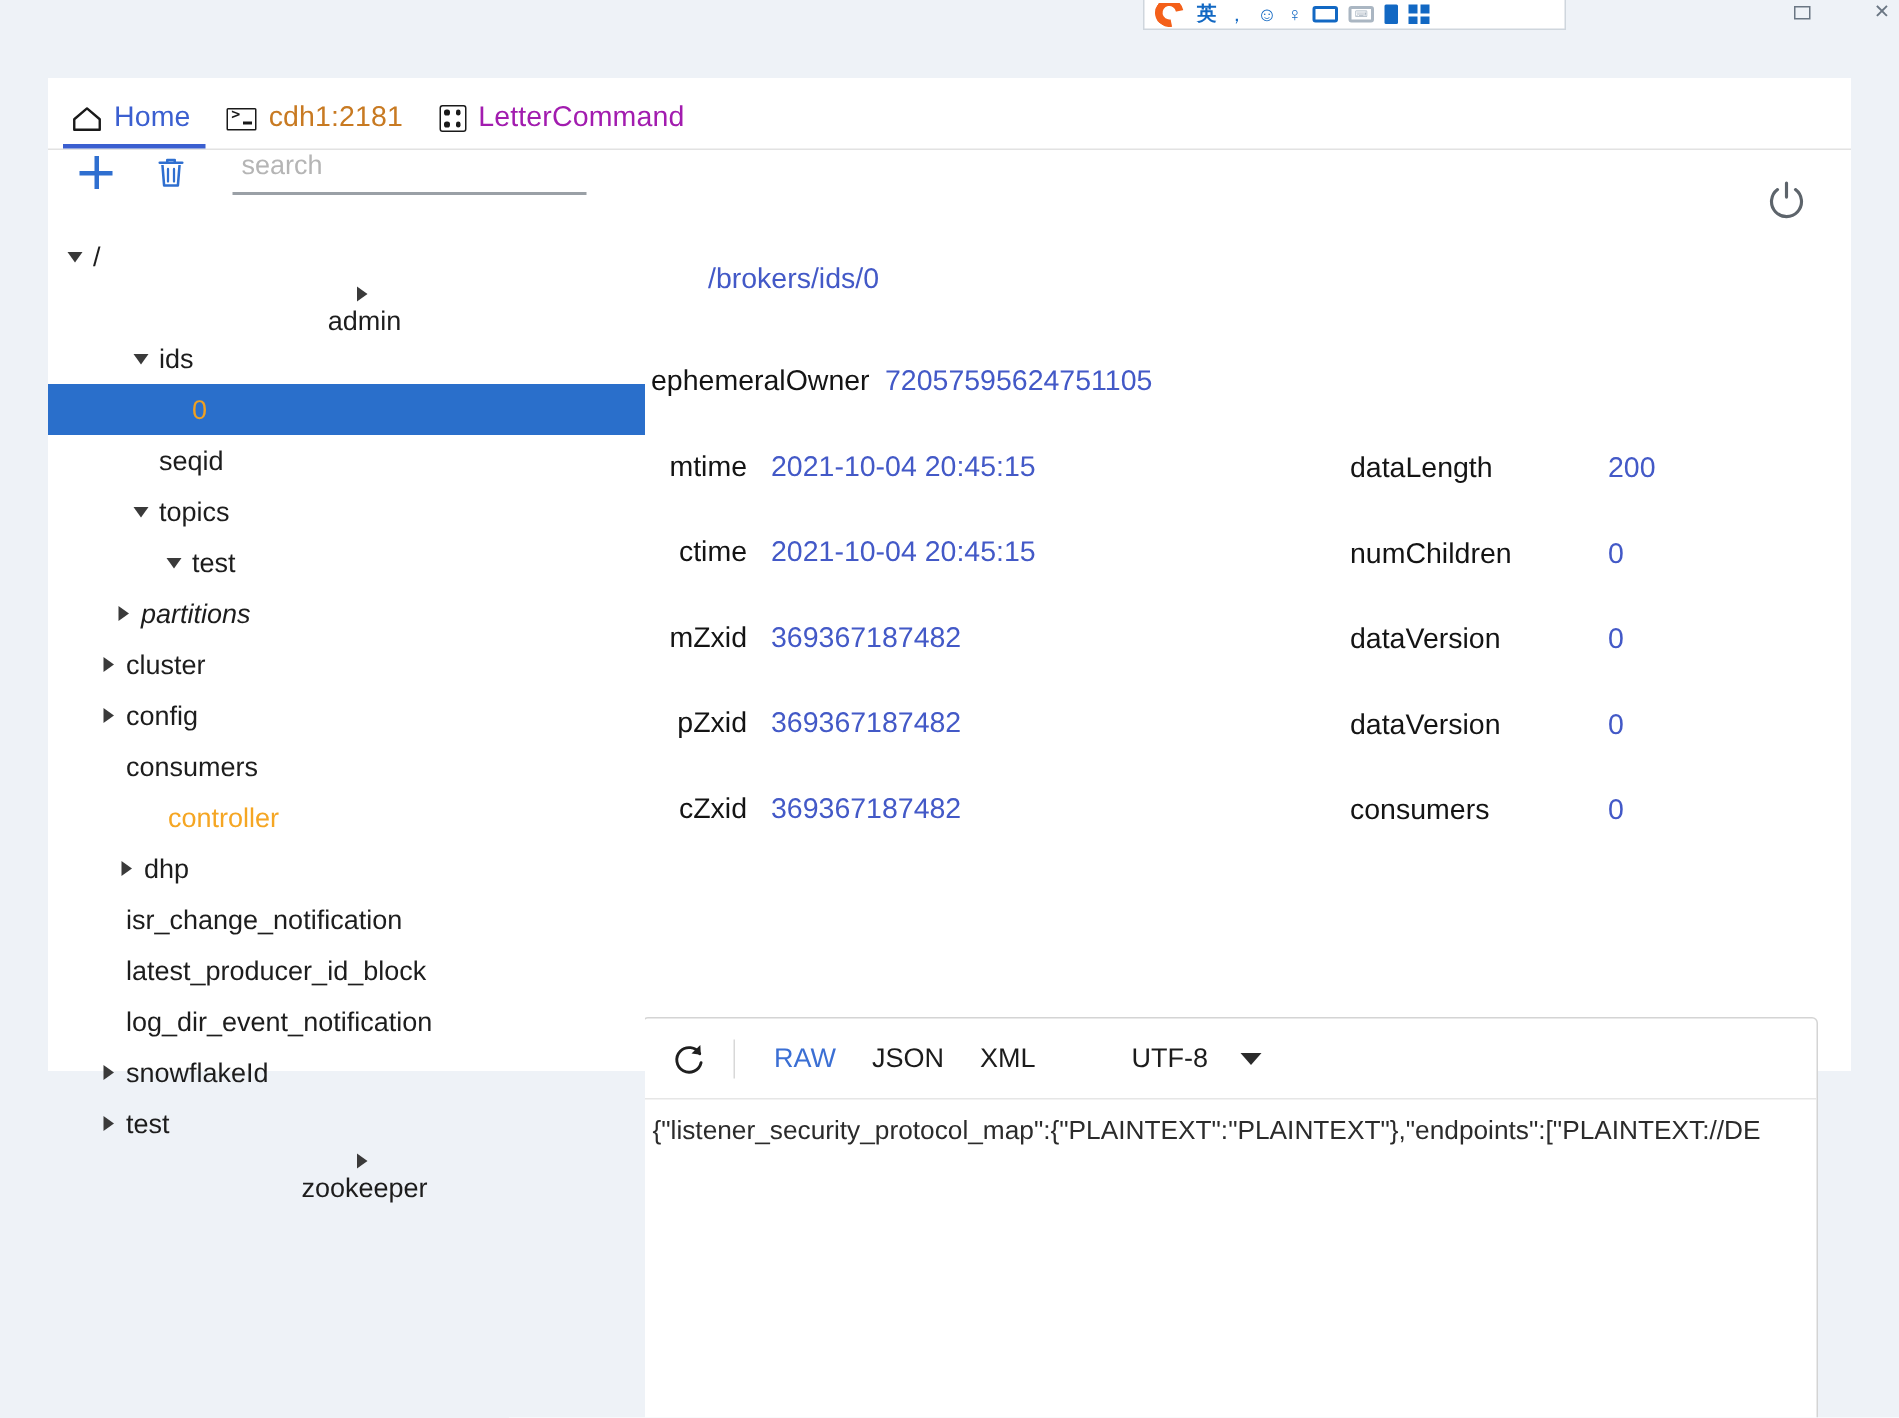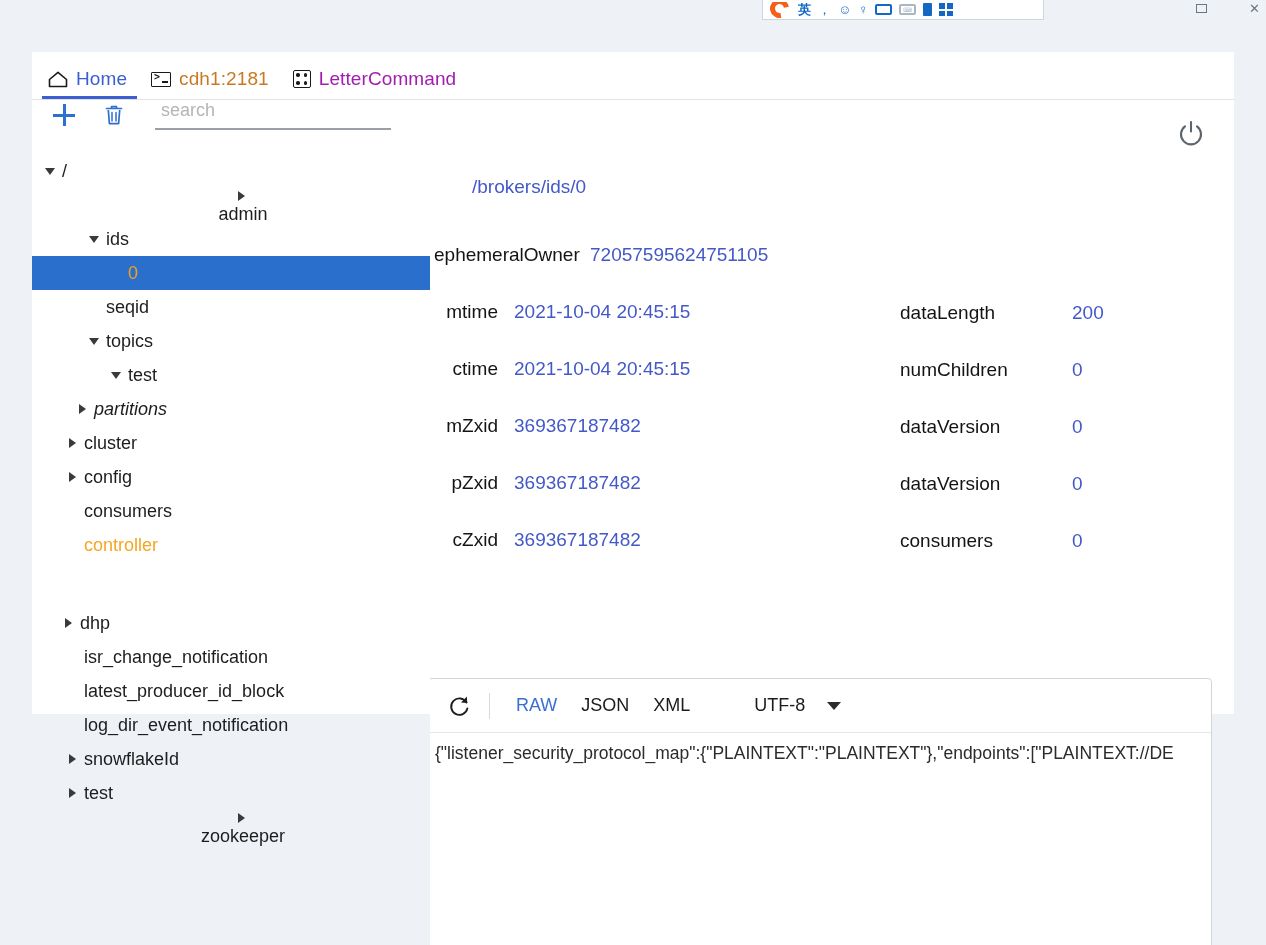--- a/index.html
+++ b/index.html
@@ -300,21 +300,21 @@
   }
   .tlabel {
     font-size: 18px;
     color: #1d1d1d;
     white-space: nowrap;
   }
   .tnode.selected {
     background: #2a6fcb;
   }
   .tnode.selected .tlabel { color: #f0a020; }
-  .tnode.accent .tlabel { color: #f5a623; }
+  .tnode.accent .tlabel { color: #f5a623; margin-left: 28px; }
 
   
   #detail-panel {
     flex: 1;
     position: relative;
     overflow: hidden;
   }
   #power-btn {
     position: absolute;
     right: 28px;
@@ -571,21 +571,21 @@
             <span class="tlabel">config</span>
           </div>
           <div class="tnode" style="padding-left: 32px;">
             <span class="caret leaf"></span>
             <span class="tlabel">consumers</span>
           </div>
           <div class="tnode accent" style="padding-left: 32px;">
             <span class="caret leaf"></span>
             <span class="tlabel">controller</span>
           </div>
-          <div class="tnode" style="padding-left: 28px; margin-top: 44px;">
+          <div class="tnode" style="padding-left: 44px;">
             <span class="caret closed">
               <span></span>
             </span>
             <span class="tlabel">dhp</span>
           </div>
           <div class="tnode" style="padding-left: 32px;">
             <span class="caret leaf"></span>
             <span class="tlabel">isr_change_notification</span>
           </div>
           <div class="tnode" style="padding-left: 32px;">

